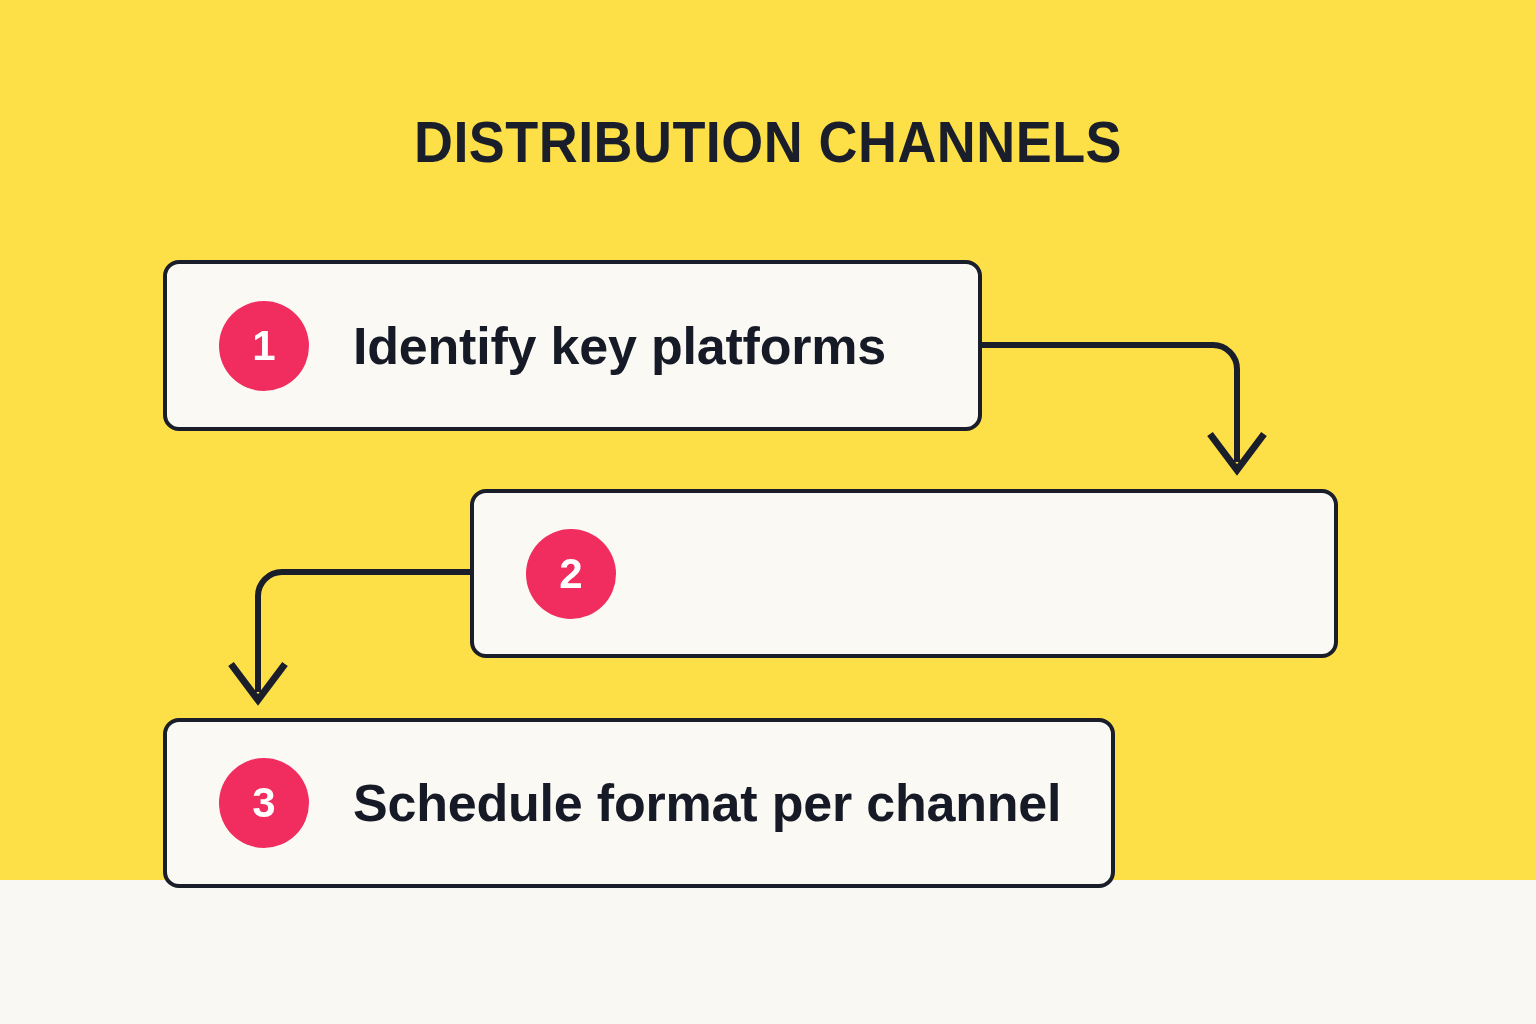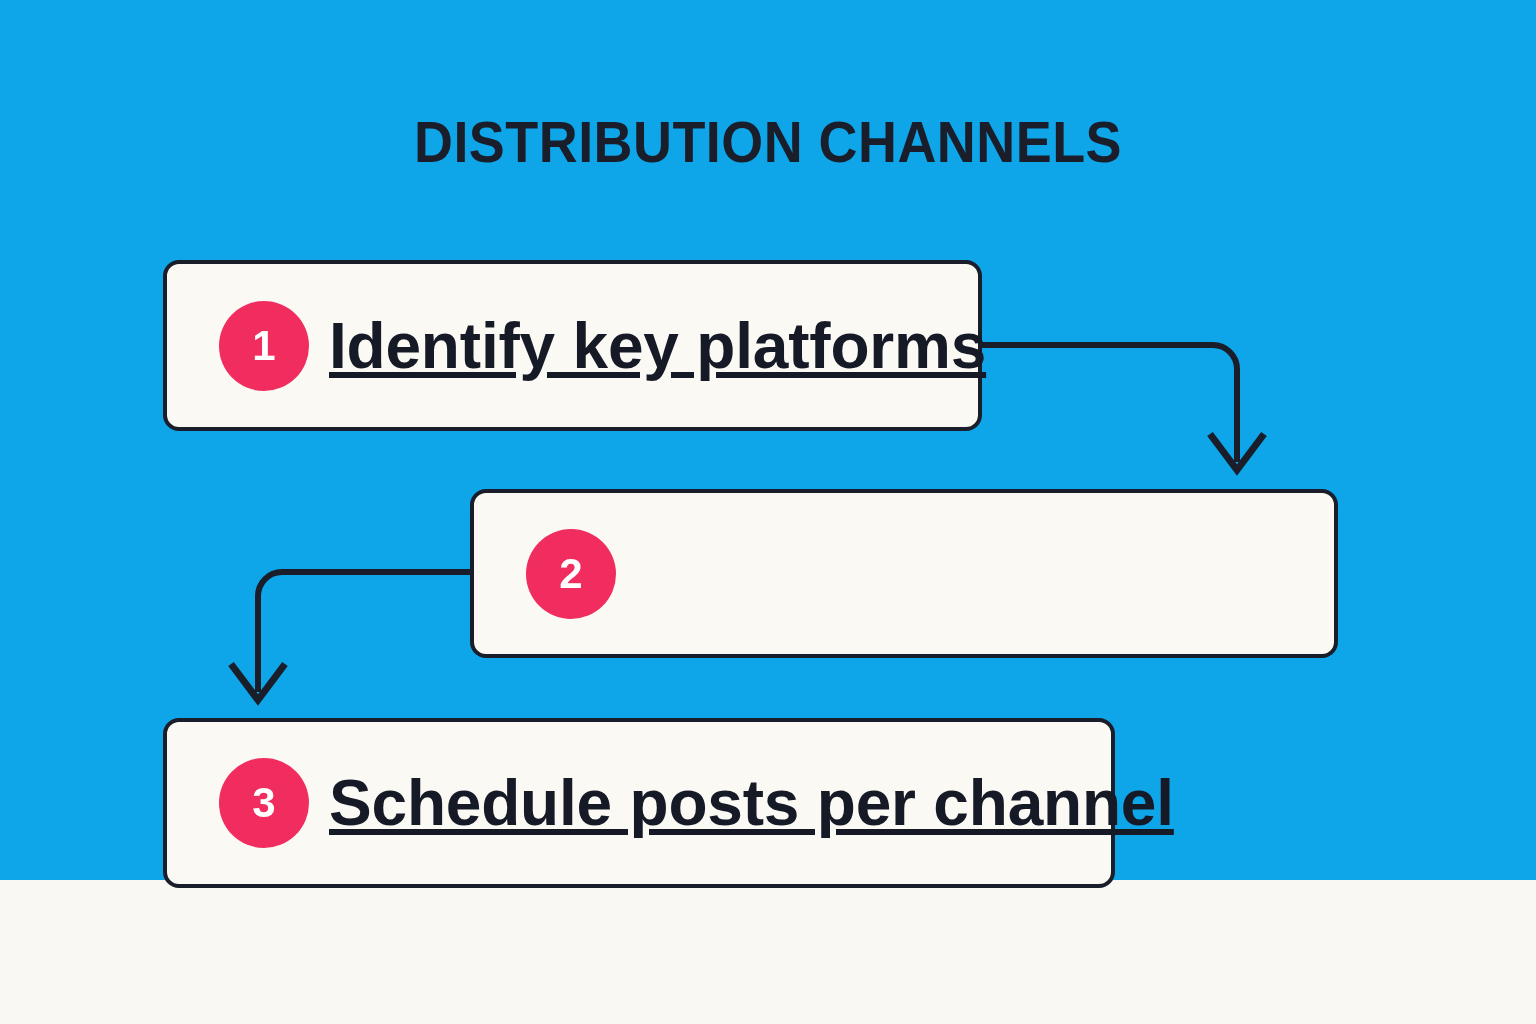--- a/index.html
+++ b/index.html
@@ -11,21 +11,21 @@
     width: 1536px;
     height: 1024px;
     background: #FAF8F2;
     font-family: "Liberation Sans", "DejaVu Sans", sans-serif;
     overflow: hidden;
   }
   #stage {
     position: relative;
     width: 1536px;
     height: 880px;
-    background: #0ea5e9;
+    background: #fde047;
   }
 
   
   .title {
     position: absolute;
     left: 0;
     top: 108px;
     width: 1536px;
     text-align: center;
     font-size: 58px;
@@ -75,28 +75,27 @@
     font-size: 42px;
     font-weight: bold;
     font-family: "Liberation Sans Narrow", "Liberation Sans", sans-serif;
     line-height: 1;
   }
   .s1 .badge { margin-left: 52px; }
   .s2 .badge { margin-left: 52px; }
   .s3 .badge { margin-left: 52px; }
 
   .step-label {
-    margin-left: 20px;
-    font-size: 64px;
+    margin-left: 44px;
+    font-size: 52px;
     font-weight: bold;
     color: #161A26;
     font-family: "Liberation Sans Narrow", "Liberation Sans", sans-serif;
     white-space: nowrap;
     letter-spacing: -0.2px;
-    text-decoration: underline;
   }
 </style>
 </head>
 <body>
 
 <div id="stage">
 
   <div class="title">DISTRIBUTION CHANNELS</div>
 
   <svg id="connectors" viewBox="0 0 1536 1024">
@@ -116,16 +115,16 @@
     <div class="badge">1</div>
     <div class="step-label">Identify key platforms</div>
   </div>
 
   <div class="step-box s2">
     <div class="badge">2</div>
   </div>
 
   <div class="step-box s3">
     <div class="badge">3</div>
-    <div class="step-label">Schedule posts per channel</div>
+    <div class="step-label">Schedule format per channel</div>
   </div>
 
 </div>
 
 </body></html>

